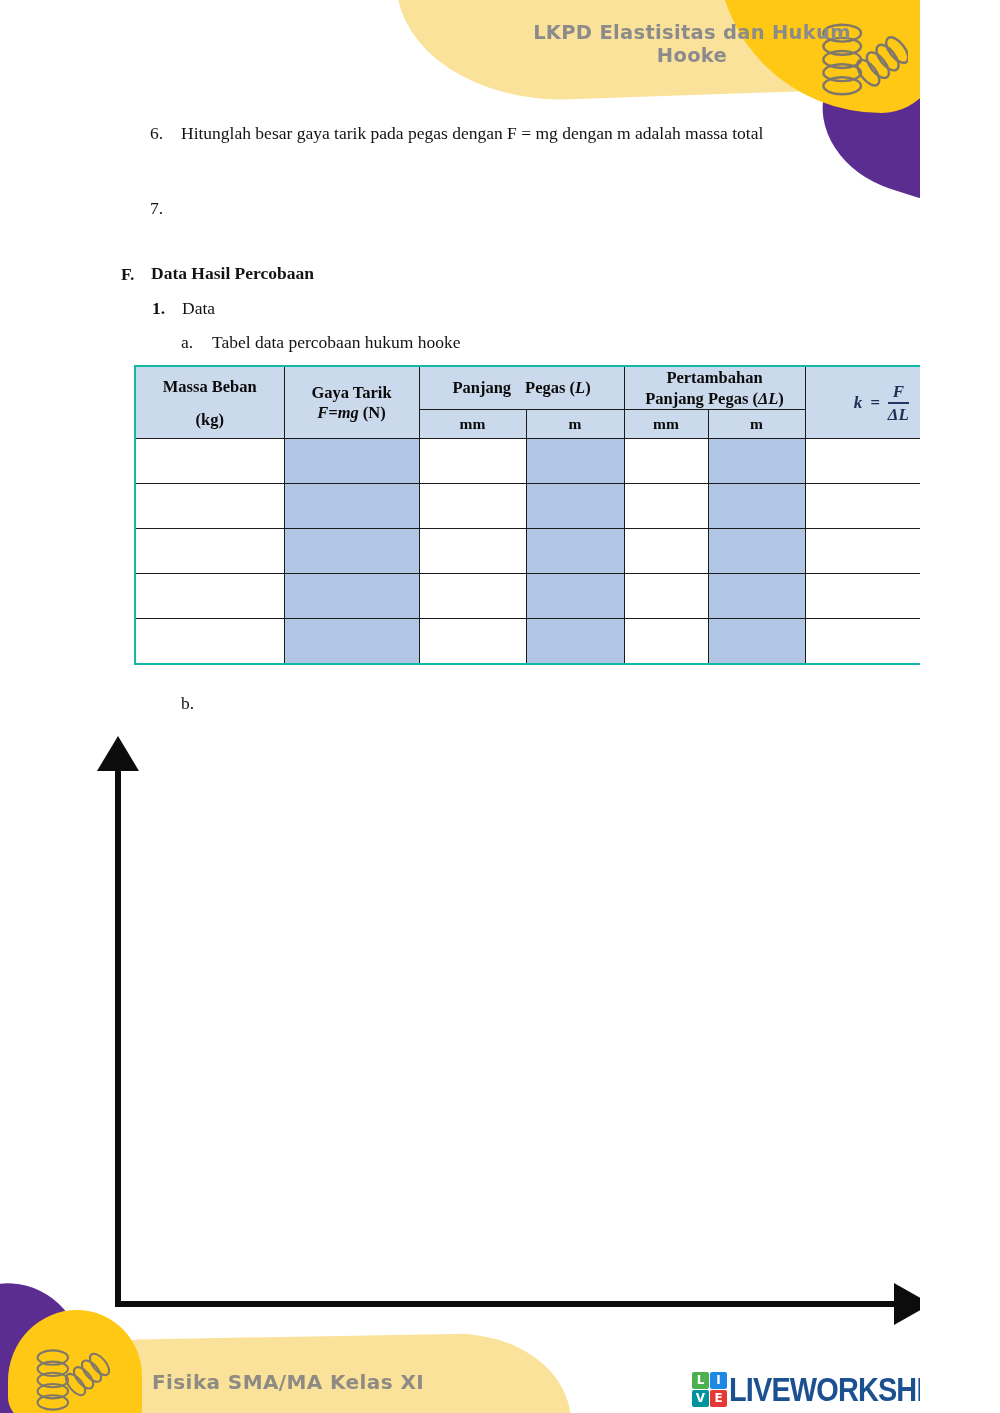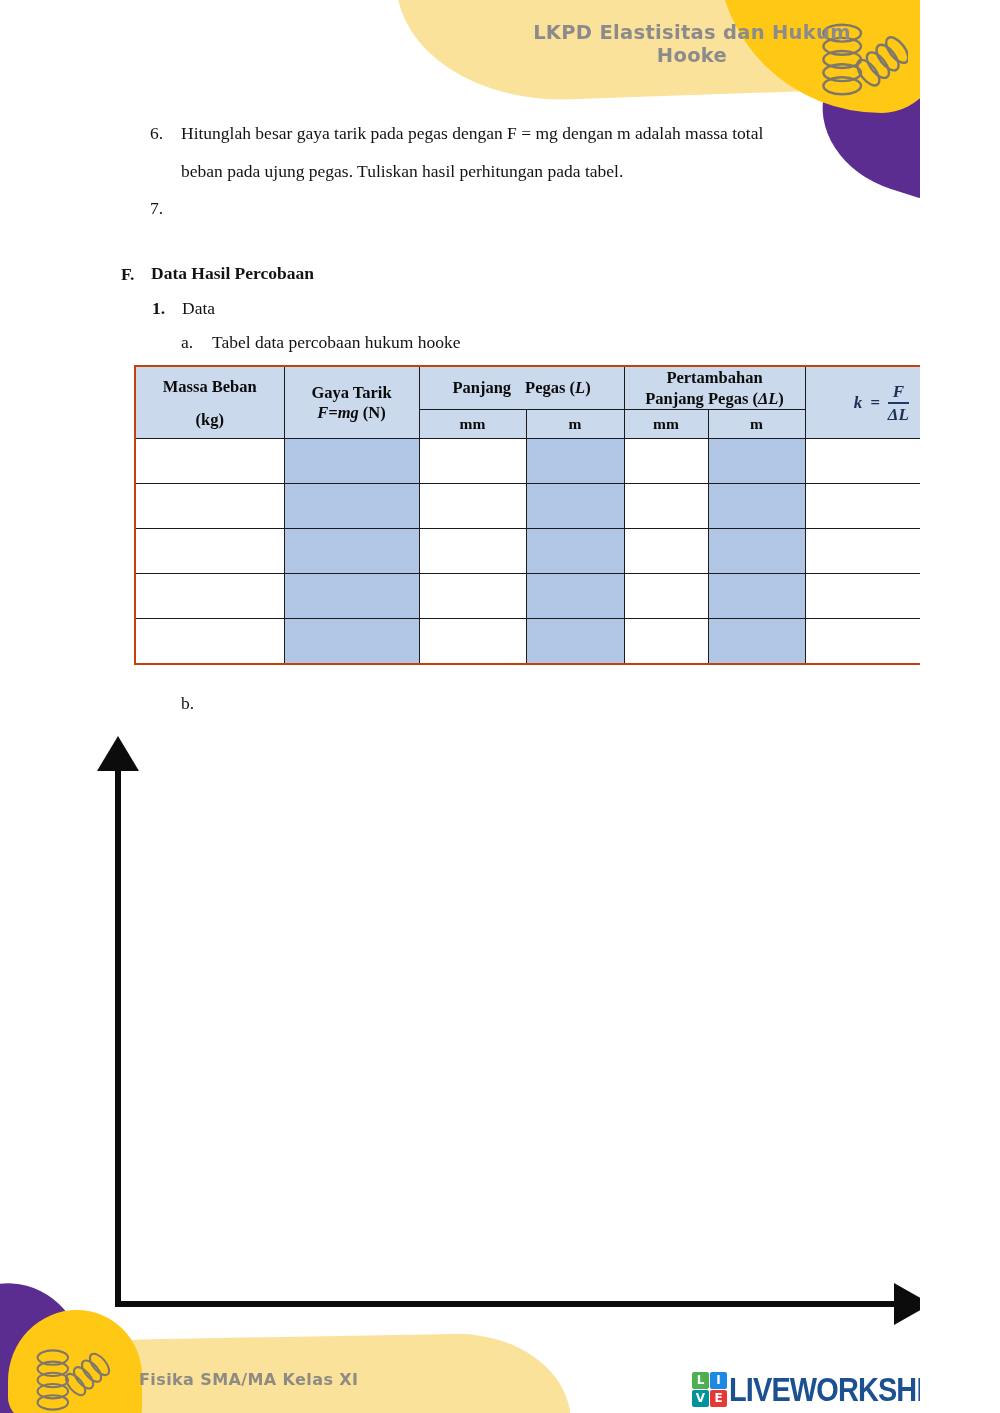--- a/index.html
+++ b/index.html
@@ -22,21 +22,21 @@
     border-radius:42px 115px 0 0 / 30px 88px 0 0;transform:rotate(-1deg);z-index:2;}
 
   .springs{position:absolute;z-index:4;}
   .springs ellipse{fill:none;stroke:#7f786a;stroke-width:2.6;}
   .top-springs{right:12px;top:18px;width:94px;height:98px;}
   .bot-springs{left:28px;top:1340px;width:88px;height:80px;}
 
   .banner-text{position:absolute;z-index:5;font-family:"DejaVu Sans", sans-serif;font-weight:bold;
     color:var(--banner-text,#8C8B8C);}
   .top-title{left:498px;top:21px;width:388px;text-align:center;font-size:19.5px;letter-spacing:.3px;}
-  .footer-course{left:139px;top:1370px;font-size:16px;letter-spacing:.4px;color:#8D8B84;}
+  .footer-course{left:152px;top:1370px;font-size:20px;letter-spacing:.4px;color:#8D8B84;}
 
   
   .brand{position:absolute;left:692px;top:1371px;z-index:5;display:flex;align-items:center;}
   .logo-grid{display:grid;grid-template-columns:17px 17px;grid-template-rows:17px 17px;gap:1px;margin-right:2px;}
   .logo-sq{display:flex;align-items:center;justify-content:center;color:#fff;
     font-family:"DejaVu Sans", sans-serif;font-weight:bold;font-size:12px;border-radius:2px;}
   .sq-l{background:var(--logo-green,#4CAF50);}
   .sq-i{background:var(--logo-blue,#1E88E5);}
   .sq-v{background:var(--logo-teal,#00939B);}
   .sq-e{background:var(--logo-red,#E53935);}
@@ -52,21 +52,21 @@
   .b-title{position:absolute;left:151px;font-weight:bold;}
   .l1-label{position:absolute;left:152px;font-weight:bold;}
   .l1-title{position:absolute;left:182px;font-weight:normal;}
   .la-label{position:absolute;left:181px;}
   .la-title{position:absolute;left:212px;}
 
   
   table.data{position:absolute;left:134px;top:365px;width:823px;border-collapse:collapse;
     table-layout:fixed;z-index:5;font-family:"Liberation Serif", serif;}
   table.data th, table.data td{border:1.5px solid #1b1b1b;padding:0;}
-  table.data{border:2px solid #c2410c;}
+  table.data{border:2px solid #14b8a6;}
   th.hd{background:var(--table-header-bg,#CBD9EC);font-weight:bold;font-size:16.5px;color:#0b0b0b;
     text-align:center;vertical-align:middle;}
   th.units{height:28px;font-size:15.5px;}
   tr.hrow1{height:43px;}
   td.cell{height:44px;background:#fff;}
   td.cell.shade{background:var(--table-shade-bg,#B1C6E5);}
   .two-line{line-height:33px;}
   .tight{line-height:21px;font-size:16px;}
   .gap{display:inline-block;width:14px;}
   .frac-wrap{display:flex;align-items:center;justify-content:center;gap:8px;
@@ -104,21 +104,20 @@
         <ellipse cx="68" cy="22" rx="16" ry="8"></ellipse>
         <ellipse cx="68" cy="35" rx="16" ry="8"></ellipse>
        <ellipse cx="68" cy="48" rx="16" ry="8"></ellipse>
         <ellipse cx="68" cy="61" rx="16" ry="8"></ellipse>
       </g>
   </svg>
   <div class="banner-text top-title">LKPD Elastisitas dan Hukum Hooke</div>
 
   <div class="doc num" style="top:121px">6.</div>
   <div class="doc itxt" style="top:121px">Hitunglah besar gaya tarik pada pegas dengan F = mg dengan m adalah massa total</div>
-  <div class="doc itxt" style="top:159px">beban pada ujung pegas. Tuliskan hasil perhitungan pada tabel.</div>
   <div class="doc num" style="top:196px">7.</div>
 
   <div class="doc b-label" style="top:262px">F.</div>
   <div class="doc b-title" style="top:261px">Data Hasil Percobaan</div>
   <div class="doc l1-label" style="top:296px">1.</div>
   <div class="doc l1-title" style="top:296px">Data</div>
   <div class="doc la-label" style="top:330px">a.</div>
   <div class="doc la-title" style="top:330px">Tabel data percobaan hukum hooke</div>
 
   <table class="data">

